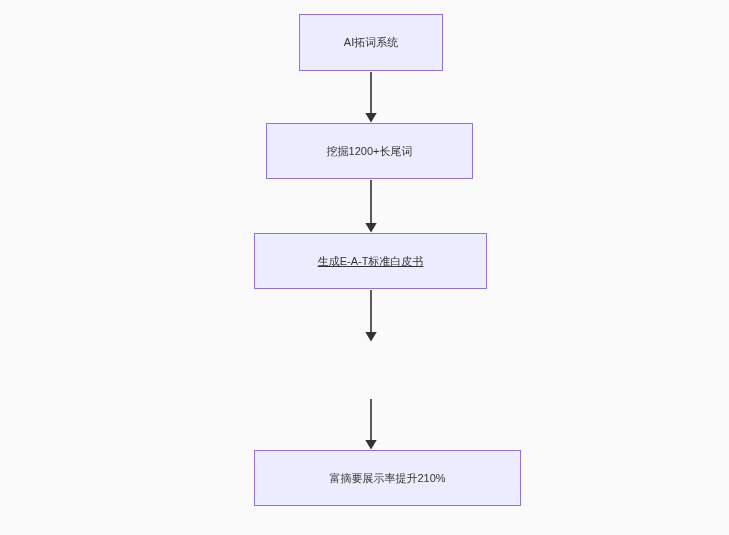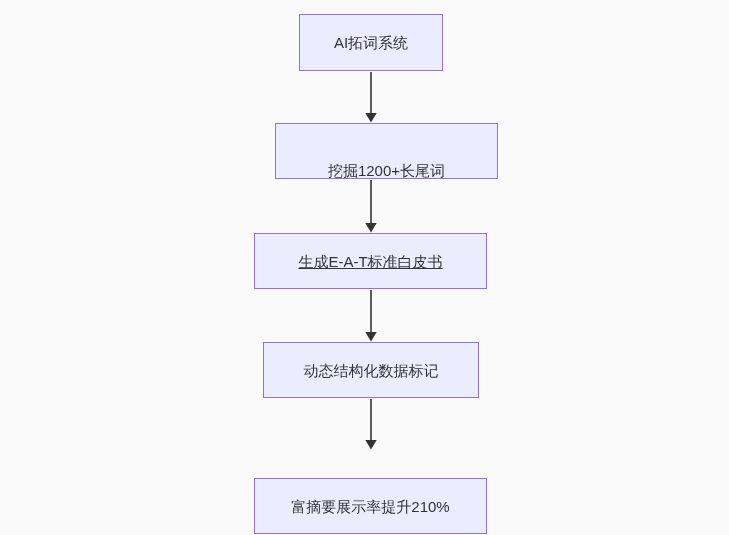--- a/index.html
+++ b/index.html
@@ -25,30 +25,30 @@
     pointer-events: none;
   }
   .node {
     position: absolute;
     background: #ECECFF;
     border: 1.4px solid #9370DB;
     display: flex;
     align-items: center;
     justify-content: center;
     color: #333333;
-    font-size: 15px;
+    font-size: 11px;
     line-height: 1;
     text-align: center;
     white-space: nowrap;
   }
   .node-1 { left: 299px; top: 14px;  width: 144px; height: 57px; }
-  .node-2 { left: 275px; top: 123px; width: 223px; height: 56px; align-items: flex-end; }
+  .node-2 { left: 266px; top: 123px; width: 207px; height: 56px; }
   .node-3 { left: 254px; top: 233px; width: 233px; height: 56px; text-decoration: underline; }
   .node-4 { left: 263px; top: 342px; width: 216px; height: 56px; }
-  .node-5 { left: 254px; top: 450px; width: 233px; height: 56px; margin-top: 28px; }
+  .node-5 { left: 254px; top: 450px; width: 267px; height: 56px; }
 </style>
 </head>
 <body>
 
 <div class="canvas">
 
   <svg class="edges" width="729" height="535" viewBox="0 0 729 535" xmlns="http://www.w3.org/2000/svg">
     <g>
       <line x1="371" y1="72" x2="371" y2="114" stroke="#4a4a4a" stroke-width="1.8"></line>
       <polygon points="365.3,113 376.7,113 371,122.6" fill="#333333"></polygon>
@@ -72,21 +72,18 @@
   </div>
 
   <div class="node node-2">
     <span>挖掘1200+长尾词</span>
   </div>
 
   <div class="node node-3">
     <span>生成E-A-T标准白皮书</span>
   </div>
 
-  <div class="node node-4">
-    <span>动态结构化数据标记</span>
-  </div>
 
   <div class="node node-5">
     <span>富摘要展示率提升210%</span>
   </div>
 
 </div>
 
 </body></html>

